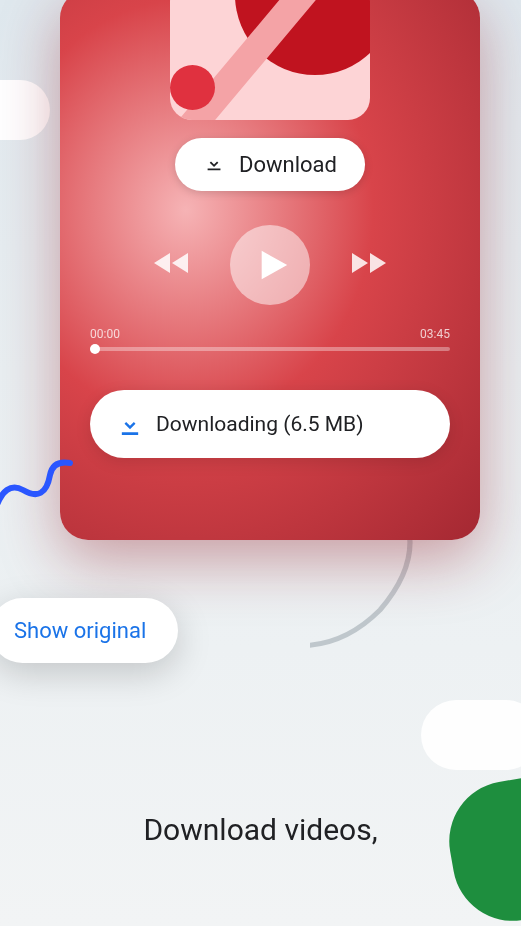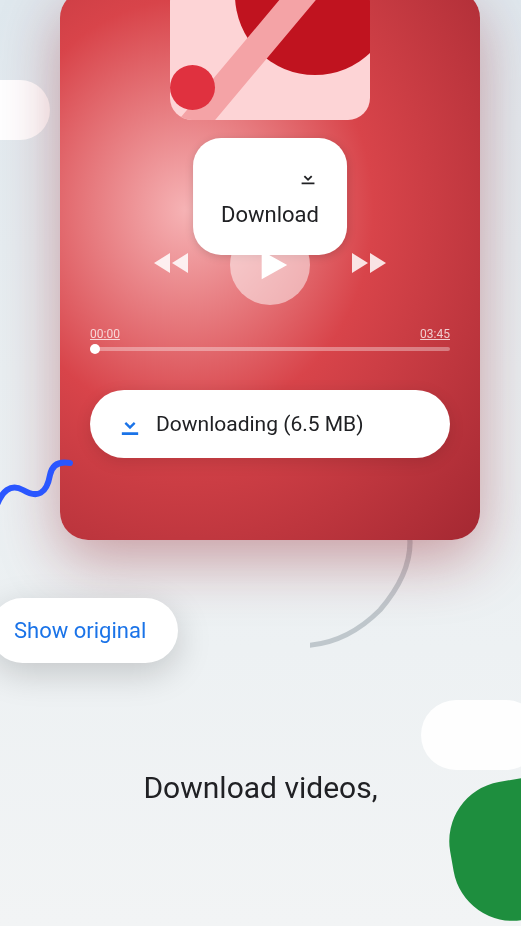--- a/index.html
+++ b/index.html
@@ -87,29 +87,28 @@
     left: 0px;
   }
 
   .download-btn {
     position: absolute;
     top: 148px;
     left: 50%;
     transform: translateX(-50%);
     background: #fff;
     border-radius: 28px;
-    padding: 28px 28px;
-    display: flex;
-    align-items: flex-end;
+    padding: 14px 28px;
+    display: flex;
+    align-items: flex-start;
     gap: 14px;
     font-size: 22px;
     color: #202124;
     box-shadow: 0 2px 8px rgba(0,0,0,0.15);
     cursor: pointer;
-    flex-direction: column;
   }
   .download-btn svg { width: 22px; height: 22px; }
 
   .player-controls {
     position: absolute;
     top: 235px;
     left: 0;
     width: 100%;
     display: flex;
     align-items: center;
@@ -134,21 +133,20 @@
     top: 337px;
     left: 30px;
     right: 30px;
   }
   .time-row {
     display: flex;
     justify-content: space-between;
     font-size: 12px;
     color: rgba(255,255,255,0.75);
     margin-bottom: 6px;
-    text-decoration: underline;
   }
   .progress-bar {
     height: 4px;
     background: rgba(255,255,255,0.35);
     border-radius: 2px;
     position: relative;
   }
   .progress-bar::after {
     content: '';
     position: absolute;
@@ -198,21 +196,21 @@
     gap: 14px;
     box-shadow: 0 10px 35px rgba(0,0,0,0.18);
     font-size: 22px;
   }
   .saved-pill .label { color: #202124; }
   .saved-pill .link { color: #1a73e8; cursor: pointer; }
 
   
   .headline {
     position: absolute;
-    top: 768px;
+    top: 810px;
     left: 0;
     width: 100%;
     text-align: center;
     font-size: 30px;
     color: #202124;
     line-height: 1.35;
     font-weight: 400;
   }
 
   

